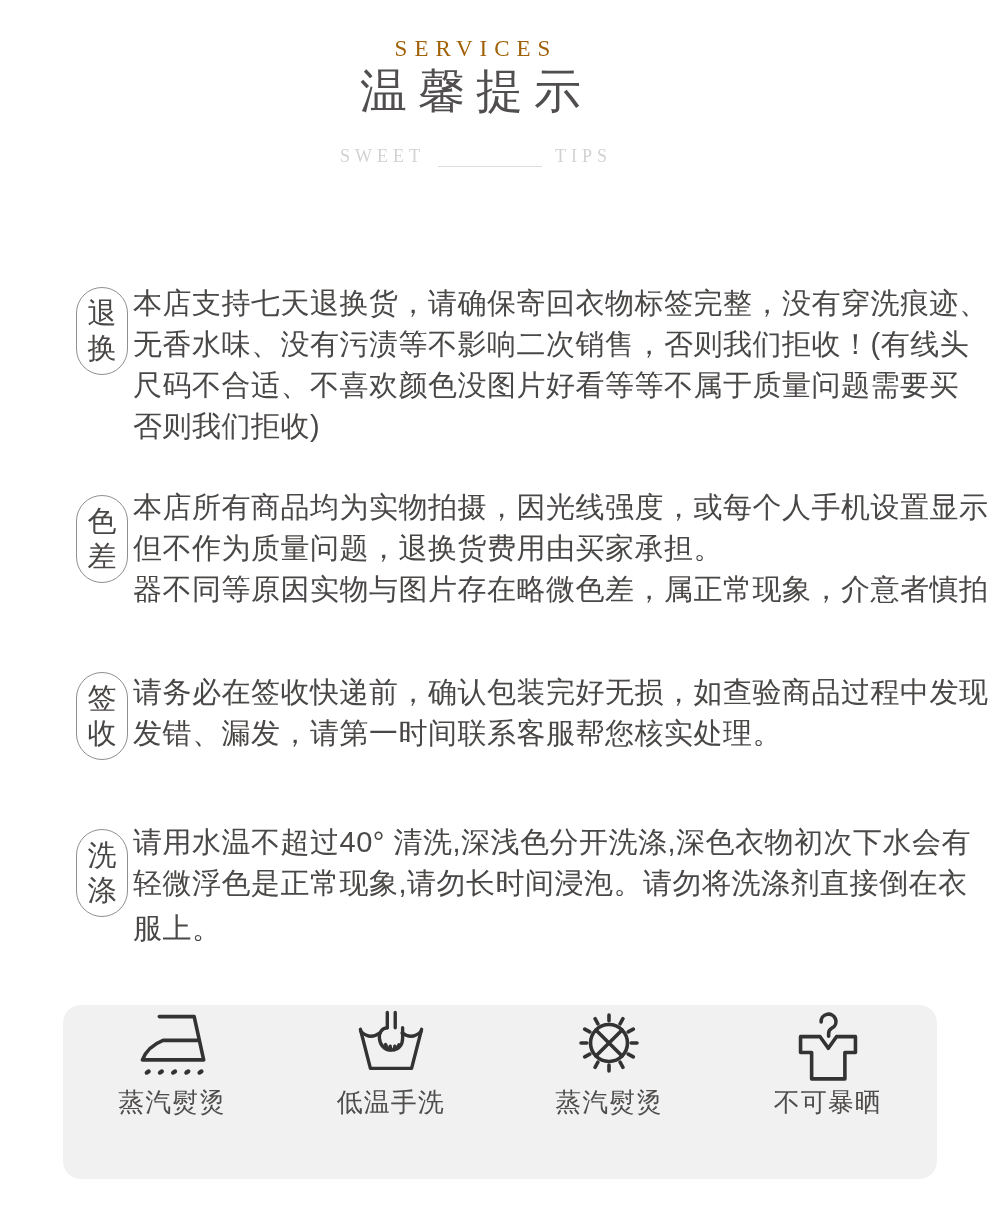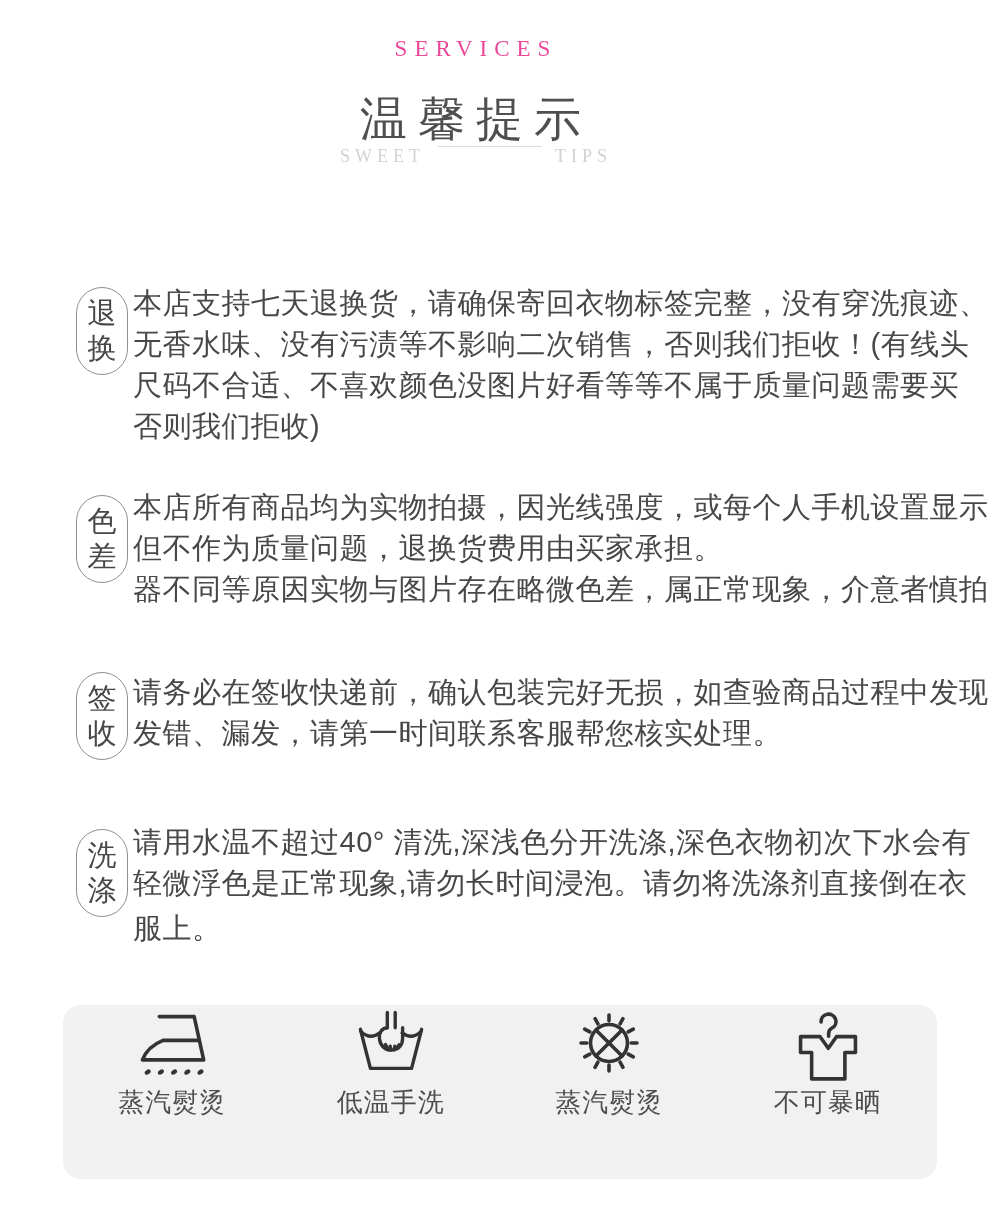--- a/index.html
+++ b/index.html
@@ -11,30 +11,30 @@
     background: #ffffff;
     font-family: "Liberation Sans", sans-serif;
     overflow: hidden;
   }
 
   
   .header { position: absolute; left: 0; top: 0; width: 952px; text-align: center; }
   .eyebrow {
     position: absolute; top: 36px; left: 0; width: 100%;
     font-family: "Liberation Serif", serif;
-    font-size: 23px; letter-spacing: 7px; color: #ec4899;
+    font-size: 23px; letter-spacing: 7px; color: #a16207;
   }
   .title {
-    position: absolute; top: 88px; left: 0; width: 100%;
+    position: absolute; top: 60px; left: 0; width: 100%;
     font-family: "Liberation Serif", serif;
     font-size: 47px; letter-spacing: 11px; color: #514e4f; font-weight: 400;
   }
   .subrow {
     position: absolute; top: 146px; left: 0; width: 100%;
-    display: flex; align-items: flex-start; justify-content: center; gap: 13px;
+    display: flex; align-items: flex-end; justify-content: center; gap: 13px;
     font-family: "Liberation Serif", serif;
     font-size: 18px; letter-spacing: 5px; color: #d2d2d3;
   }
   .subrow .line { width: 104px; height: 1px; background: #dcdcdc; }
 
   
   .section { position: absolute; left: 0; width: 1000px; }
   .badge {
     position: absolute; left: 66px; width: 52px; height: 88px;
     border: 1px solid #8f8f8f; border-radius: 27px;

